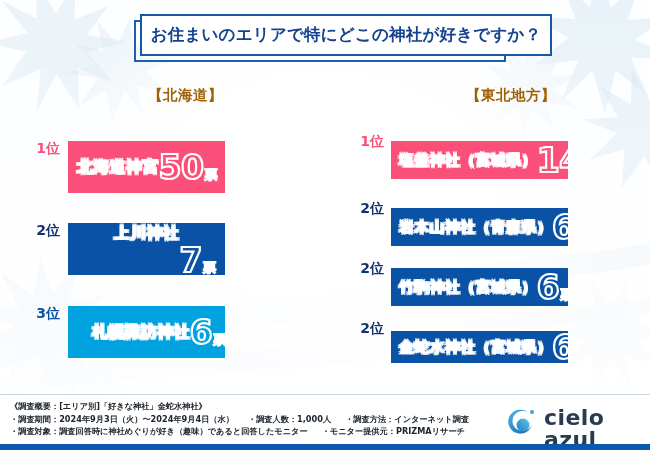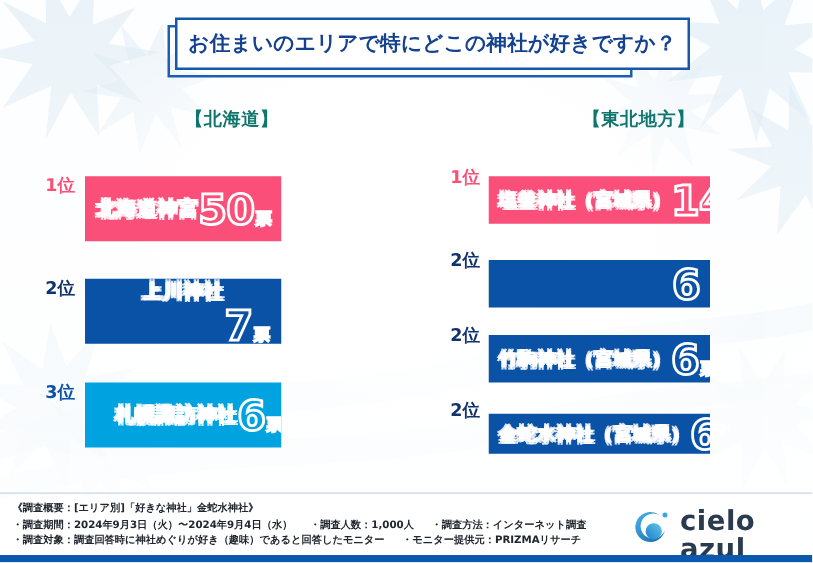--- a/index.html
+++ b/index.html
@@ -33,21 +33,21 @@
     border:2px solid #1657a8;background:#ffffff;box-sizing:border-box;
     display:flex;align-items:center;justify-content:center;
   }
   .title-text{
     font-size:16.5px;font-weight:bold;color:#14428f;letter-spacing:.2px;
     white-space:nowrap;
   }
 
   
   .region-head{
-    position:absolute;font-size:14.5px;font-weight:bold;color:#0f766e;
+    position:absolute;font-size:14.5px;font-weight:bold;color:#a16207;
     letter-spacing:.5px;white-space:nowrap;
   }
   #head-hokkaido{left:148px;top:86px;}
   #head-tohoku{left:466px;top:86px;}
 
   
   .row{position:absolute;display:flex;align-items:center;}
   .rank{
     font-size:14px;font-weight:bold;white-space:nowrap;text-align:right;
     flex:0 0 auto;
@@ -217,20 +217,21 @@
         <span class="bar-name small">塩釜神社（宮城県）</span>
         <span class="votes outline">
           <span class="num">14</span>
         </span>
       </div>
     </div>
 
     <div class="row" style="left:350px;top:190px;height:38px;">
       <div class="rank" style="color:#10336e;">2位</div>
       <div class="bar" style="height:38px;background:#0a52a6;">
+        <span class="bar-name small">岩木山神社（青森県）</span>
         <span class="votes outline">
           <span class="num">6</span>
         </span>
       </div>
     </div>
 
     <div class="row" style="left:350px;top:250px;height:38px;">
       <div class="rank" style="color:#10336e;">2位</div>
       <div class="bar" style="height:38px;background:#0a52a6;">
         <span class="bar-name small">竹駒神社（宮城県）</span>

